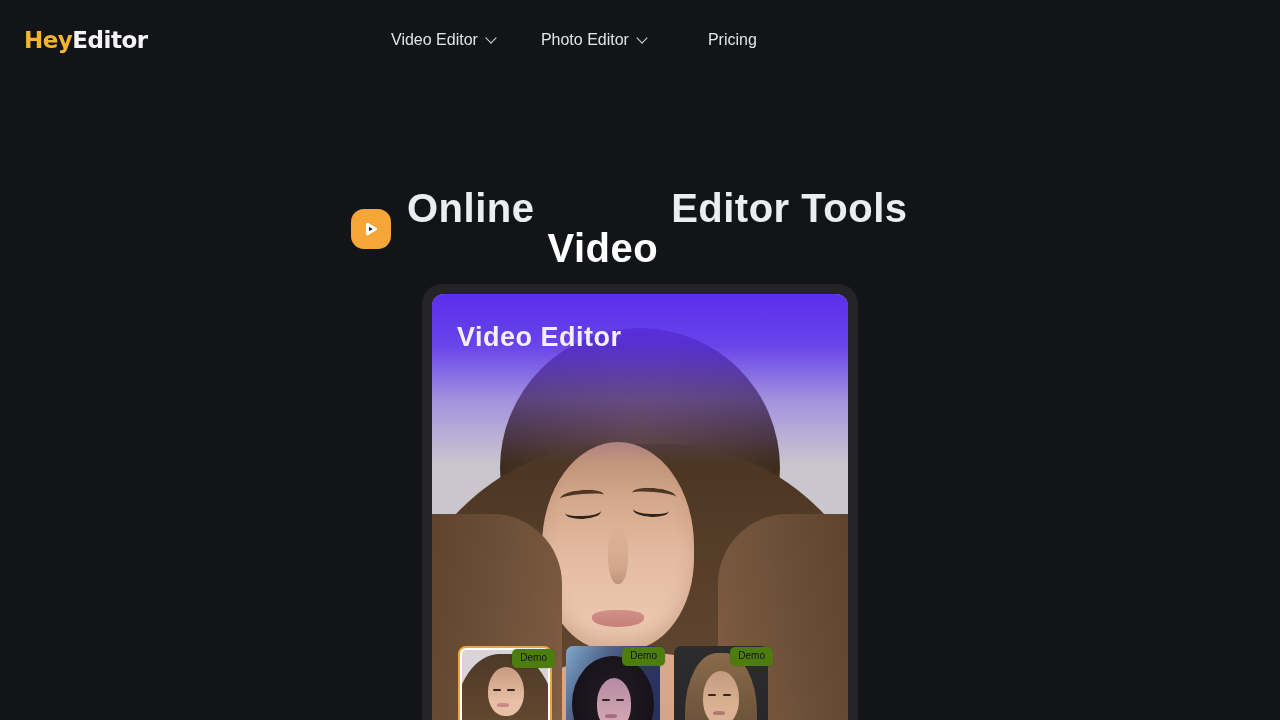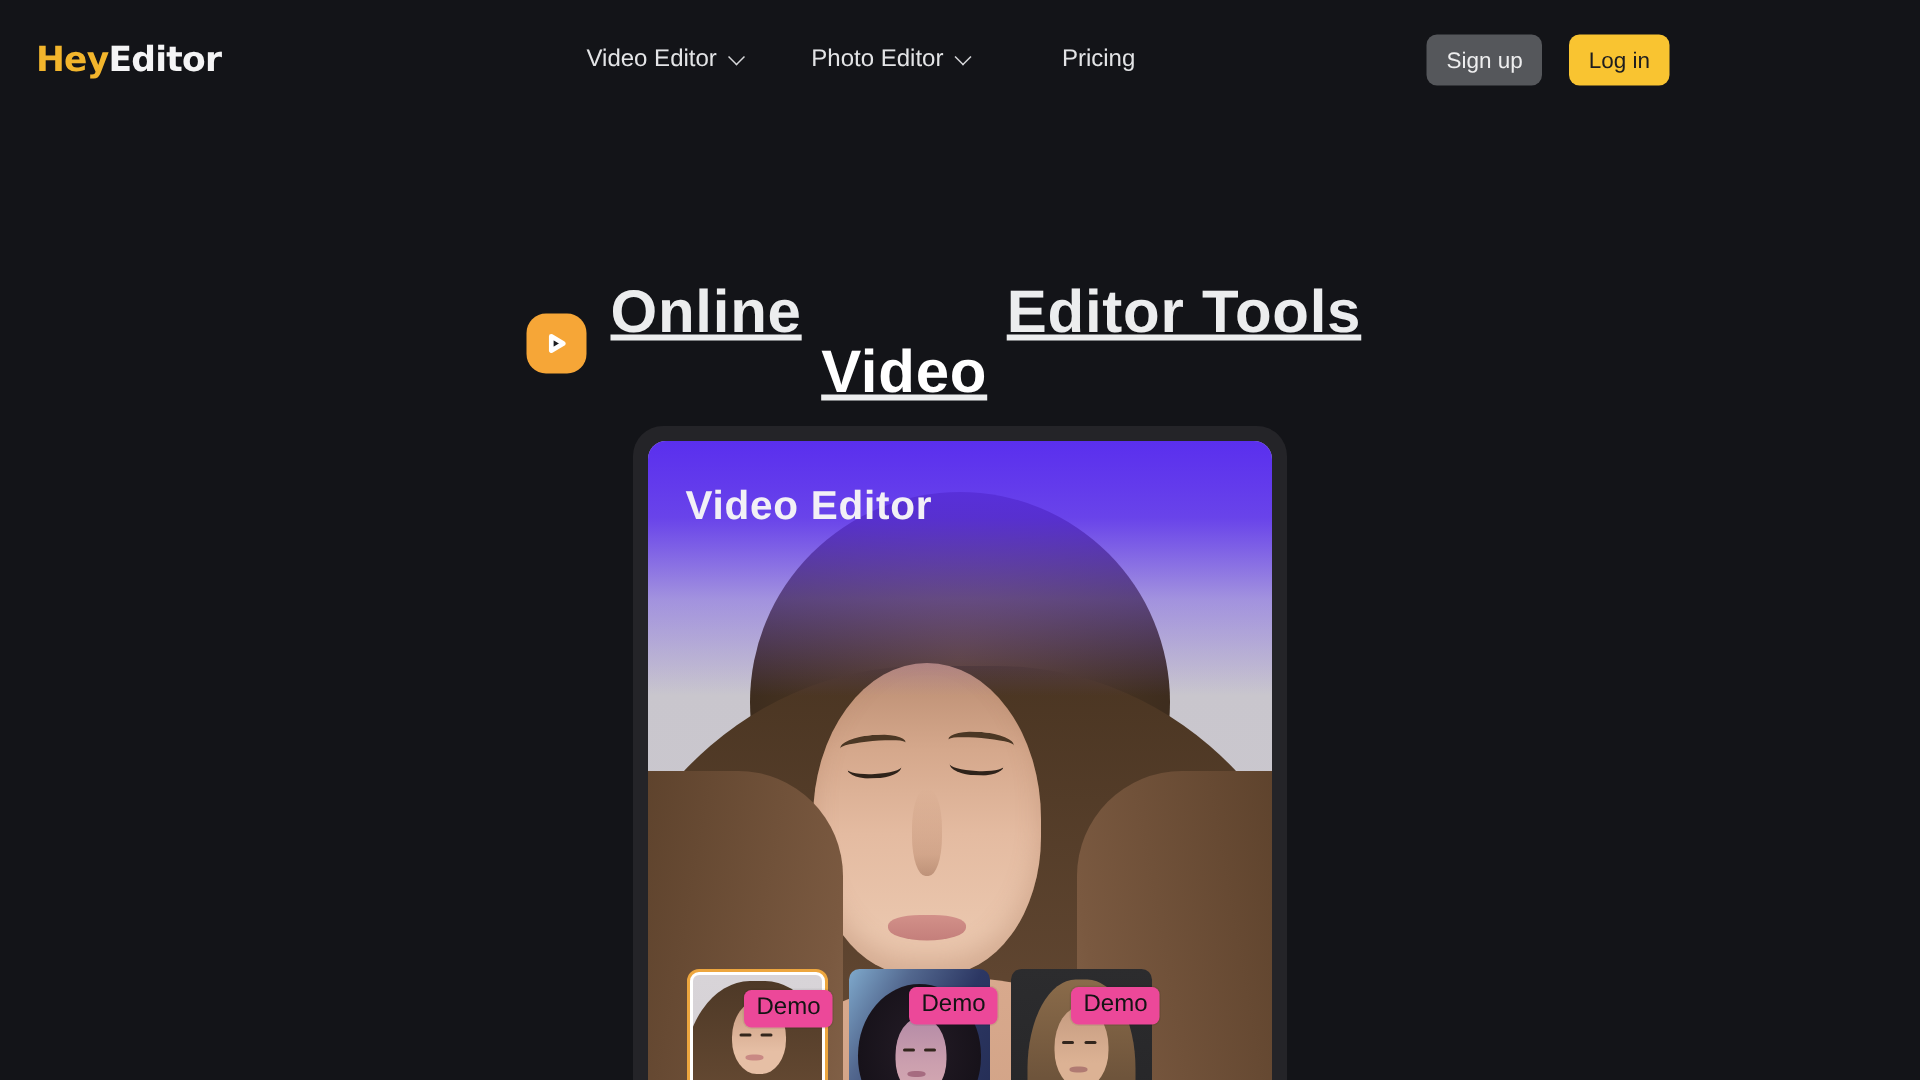--- a/index.html
+++ b/index.html
@@ -47,21 +47,21 @@
   .hero {
     position:absolute; left:351px; top:186px;
     display:flex; align-items:center; gap:16px;
   }
   .play-badge {
     width:40px; height:40px; border-radius:13px; background:#f6a637;
     display:flex; align-items:center; justify-content:center; flex:0 0 auto;
   }
   .hero-title {
     display:flex; gap:13px; font-size:40px; font-weight:700;
-    letter-spacing:0.5px; color:#ecedee; white-space:nowrap;text-decoration:underline;
+    letter-spacing:0.5px; color:#ecedee; white-space:nowrap;
   }
   .hero-title .hl { color:#ffffff;margin-top:40px; }
 
   
   .card {
     position:absolute; left:422px; top:284px; width:436px; height:580px;
     background:#242428; border-radius:20px; padding:10px; cursor:pointer;
   }
   .photo {
     position:relative; width:416px; height:560px; border-radius:12px;
@@ -119,22 +119,22 @@
     color:#f2f0f6; letter-spacing:.5px; z-index:4;
   }
 
   
   .thumbs { position:absolute; left:26px; top:352px; display:flex; gap:14px; z-index:5; }
   .thumb { position:relative; width:94px; height:120px; border-radius:8px; cursor:pointer; }
   .thumb-art { position:absolute; inset:0; border-radius:7px; overflow:hidden; }
   .thumb.selected { border:2px solid #eda63e; background:#ffffff; padding:2px; }
   .thumb.selected .thumb-art { position:relative; width:100%; height:100%; inset:auto; border-radius:4px; }
   .demo-badge {
-    position:absolute; top:12px; right:-5px; z-index:6;
-    background:#ec4899; color:#141414; font-size:16px; font-weight:500;
+    position:absolute; top:1px; right:-5px; z-index:6;
+    background:#4d7c0f; color:#141414; font-size:10px; font-weight:500;
     line-height:1; padding:4px 8px 5px; border-radius:5px;
     box-shadow:0 0 0 1px rgba(0,0,0,.06);
   }
   .mini-hair, .mini-face, .mini-shoulders, .mini-eye, .mini-lips { position:absolute; }
   .mini-eye { width:8px; height:2px; background:#33261d; border-radius:1px; }
   .mini-lips { width:12px; height:4px; border-radius:40%; background:#c98984; }
 
   
   .t1 .thumb-art { background:linear-gradient(180deg,#d8d4d8 0%, #d3cfd3 100%); }
   .t1 .mini-hair { left:-8%; top:4%; width:116%; height:130%; border-radius:45% 45% 0 0;
@@ -175,24 +175,20 @@
       <span class="chevron"></span>
     </div>
     <div class="nav-item">
       <span>Photo Editor</span>
       <span class="chevron"></span>
     </div>
     <div class="nav-item" style="margin-left:16px;">
       <span>Pricing</span>
     </div>
   </nav>
-  <div class="auth">
-    <button class="btn btn-signup">Sign up</button>
-    <button class="btn btn-login">Log in</button>
-  </div>
 </header>
 
 <div class="hero">
   <span class="play-badge">
     <svg width="22" height="22" viewBox="0 0 24 24" aria-hidden="true">
       <path d="M8.2 6.8 L17 12 L8.2 17.2 Z" fill="#1c1d21" stroke="#ffffff" stroke-width="3.4" stroke-linejoin="round"></path>
     </svg>
   </span>
   <h1 class="hero-title">
     <span>Online</span>

